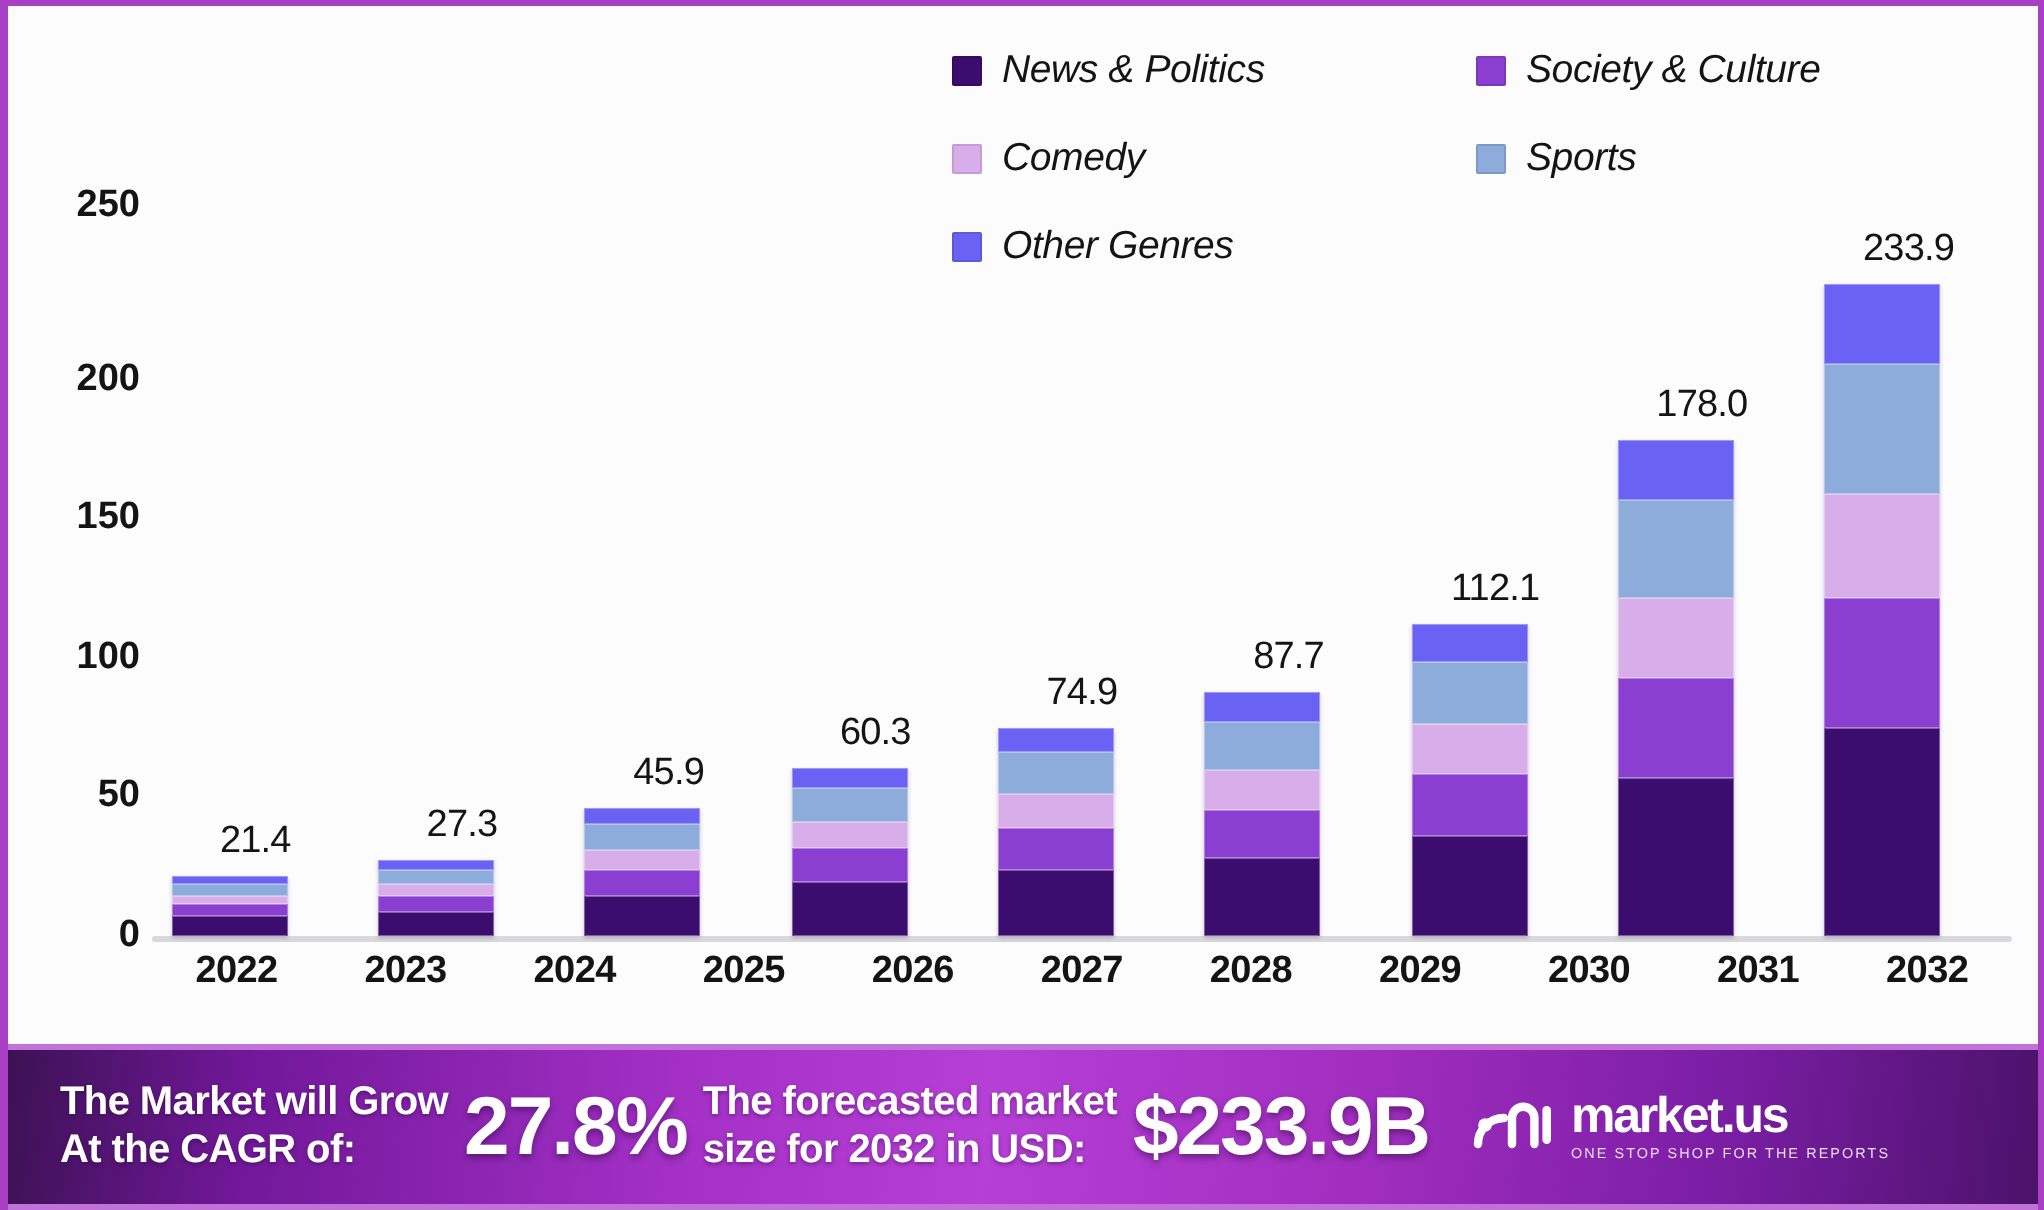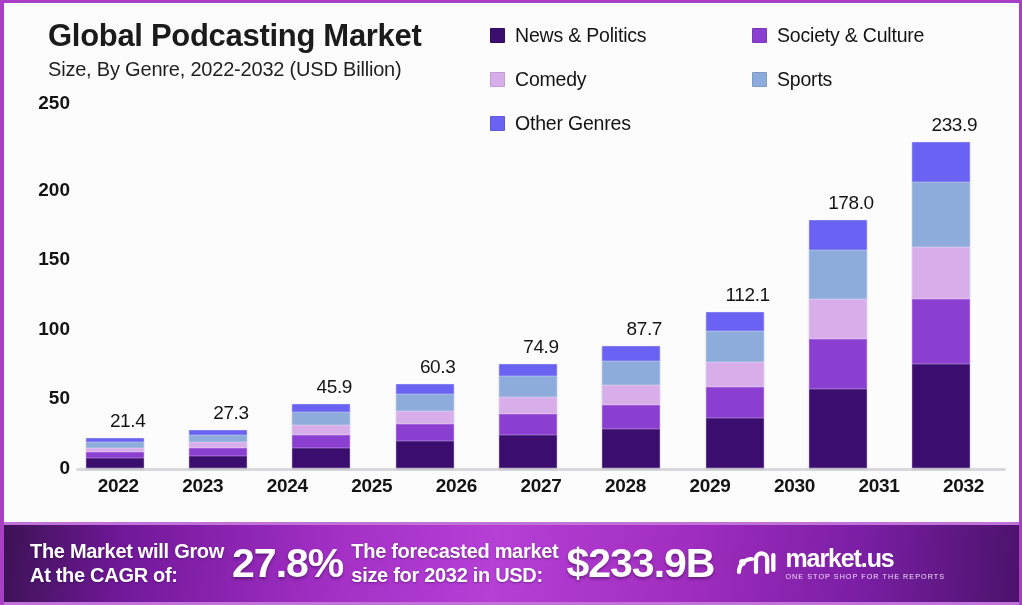--- a/index.html
+++ b/index.html
@@ -45,27 +45,28 @@
     font-size: 20px;
     color: #1f1f1f;
     letter-spacing: -0.2px;
     margin-top: 4px;
     white-space: nowrap;
   }
 
   
   #legend {
     position: absolute;
-    left: 486px;
+    left: 472px;
     top: 16px;
     width: 520px;
     display: grid;
     grid-template-columns: 262px 258px;
     grid-auto-rows: 44px;
     align-items: start;
+    font-style: italic;
   }
   .legend-item {
     display: flex;
     align-items: center;
     gap: 10px;
     height: 26px;
     margin-top: 3px;
   }
   .legend-swatch {
     width: 15px;
@@ -236,24 +237,20 @@
     white-space: nowrap;
     text-align: center;
   }
 </style>
 </head>
 <body>
 
 <div id="page">
 
   <div id="header">
-    <div id="title-block">
-      <div id="chart-title">Global Podcasting Market</div>
-      <div id="chart-subtitle">Size, By Genre, 2022-2032 (USD Billion)</div>
-    </div>
 
     <div id="legend">
       <div class="legend-item">
         <span class="legend-swatch" style="background: rgb(59, 13, 110);"></span>
         <span class="legend-label">News &amp; Politics</span>
       </div>
       <div class="legend-item">
         <span class="legend-swatch" style="background: rgb(139, 63, 209);"></span>
         <span class="legend-label">Society &amp; Culture</span>
       </div>

